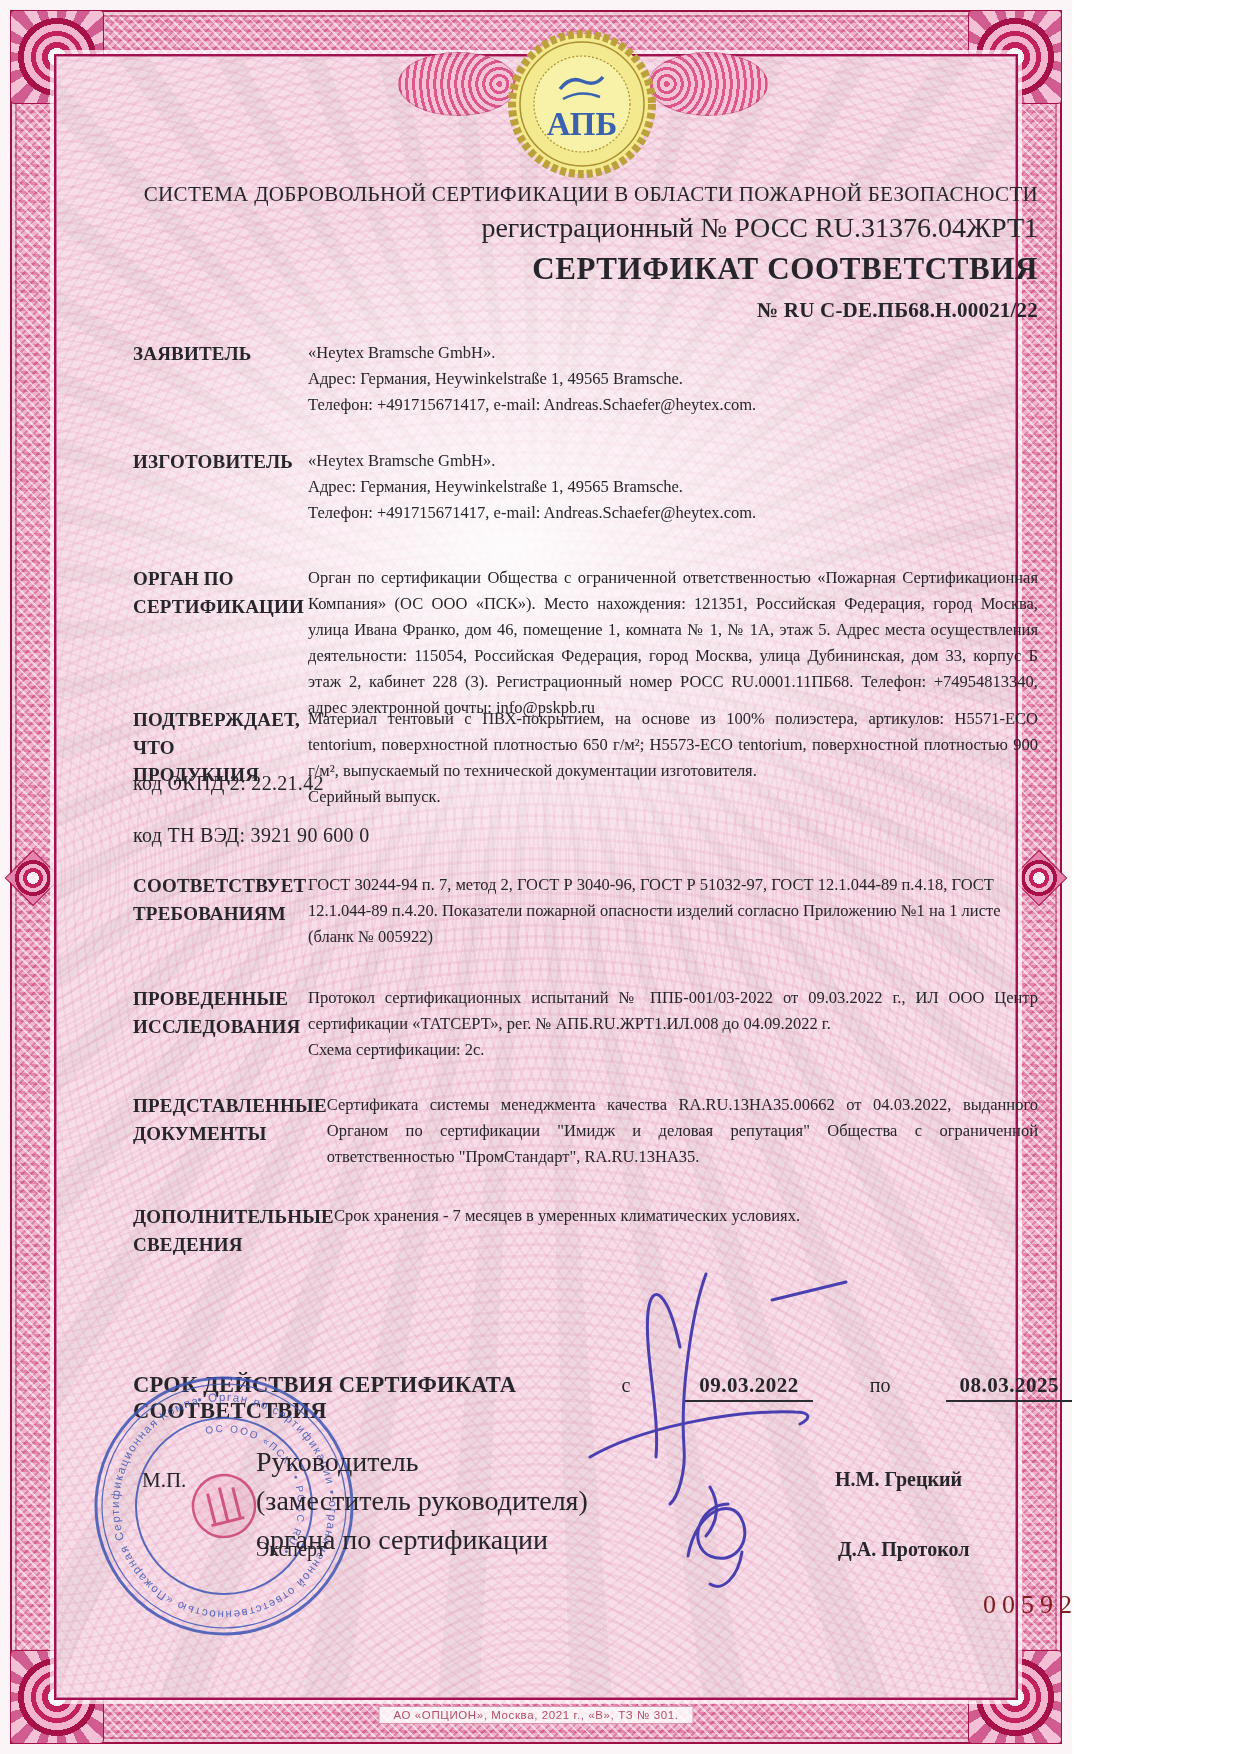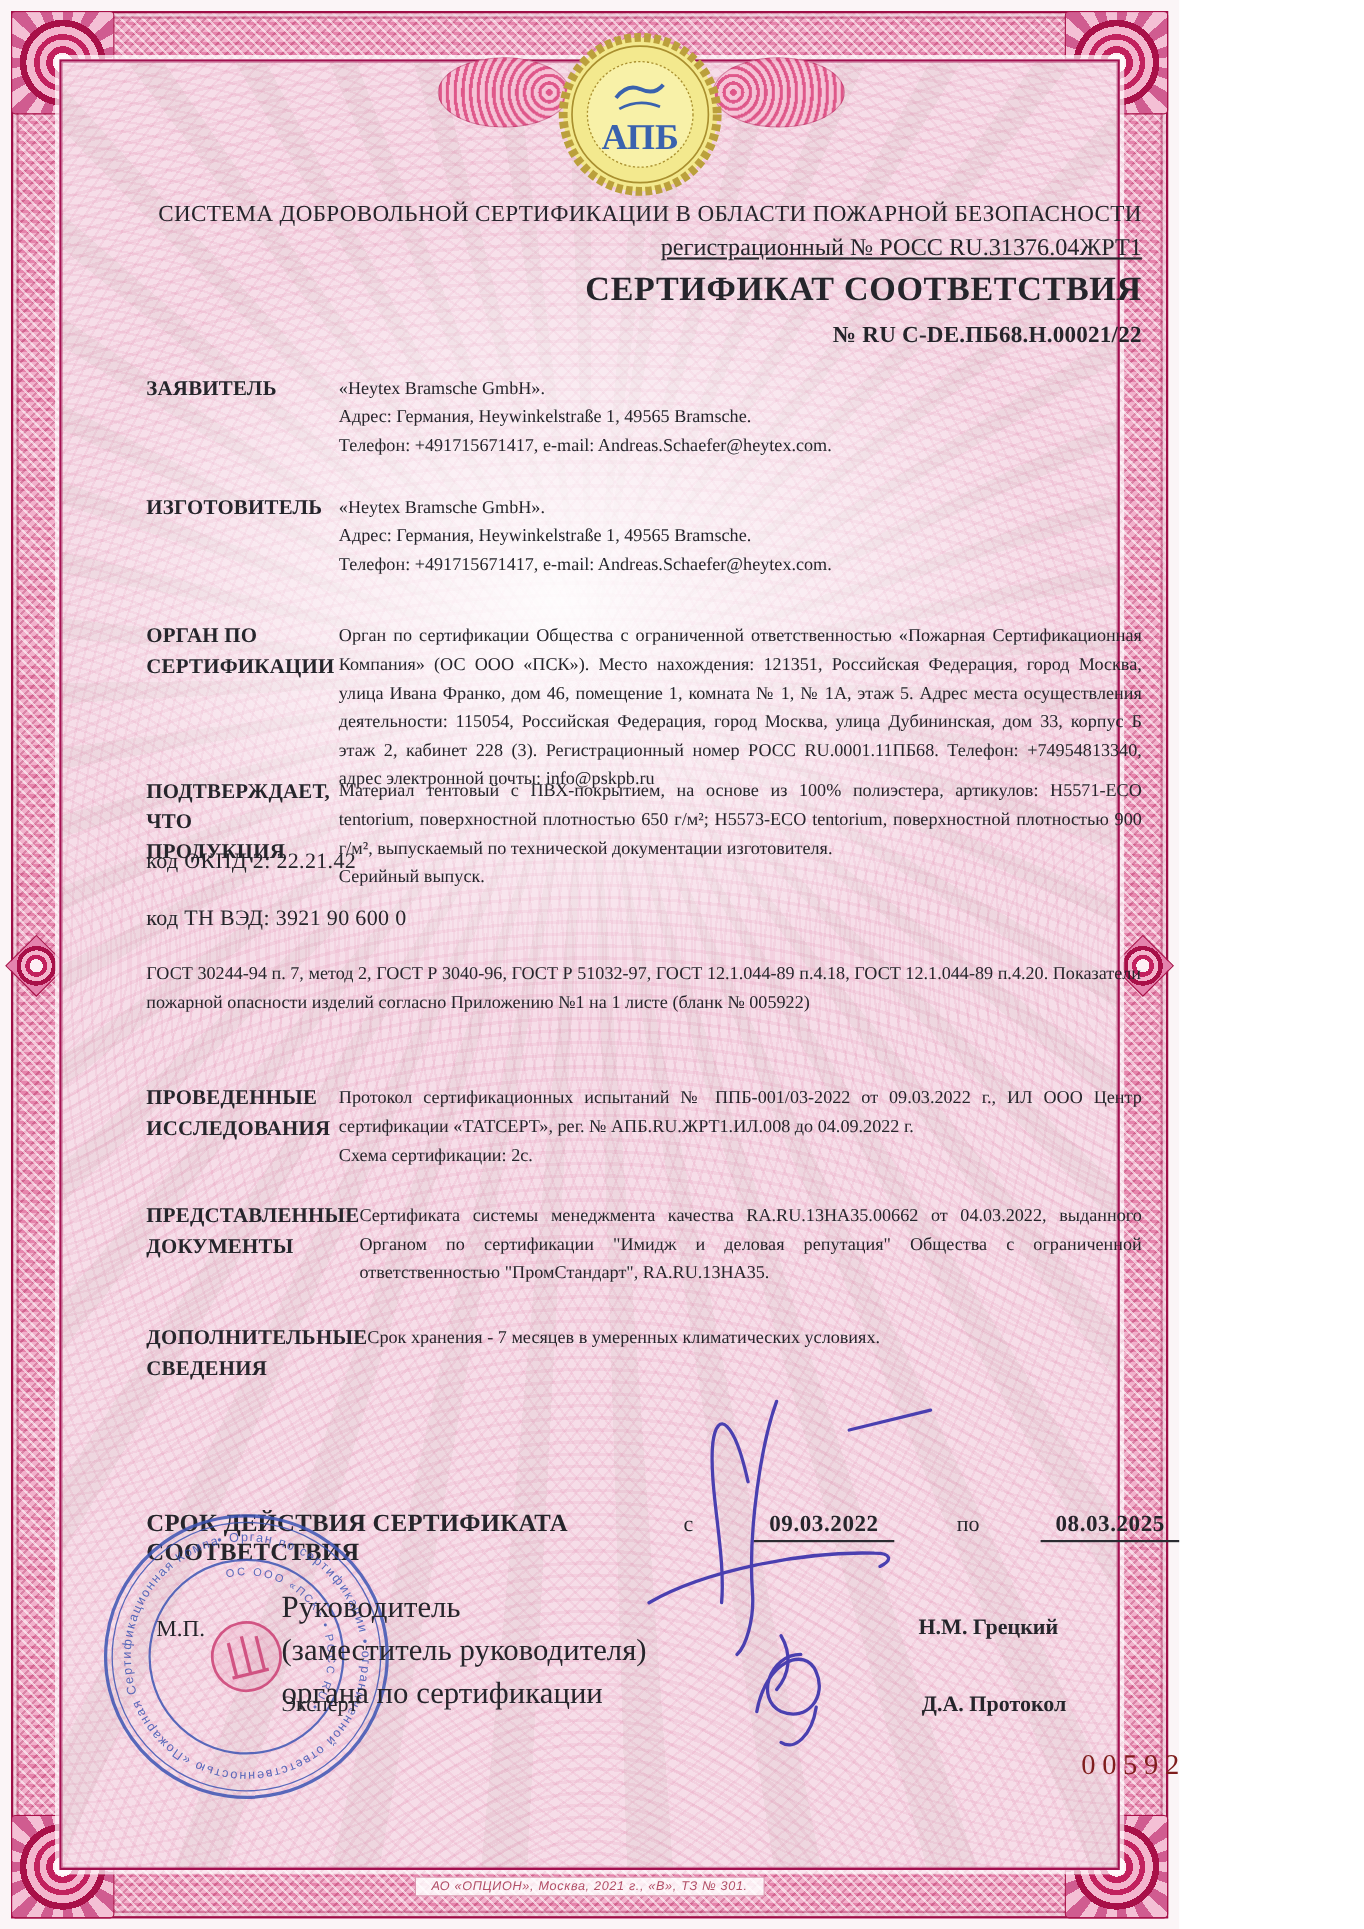--- a/index.html
+++ b/index.html
@@ -49,21 +49,21 @@
       #f6dde8;
   }
   
   .wing{position:absolute;height:62px;width:118px;border-radius:50%;opacity:.9;border:1px solid rgba(158,15,70,.4);}
   .wing.l{left:398px;top:52px;background:repeating-radial-gradient(circle at 85% 50%, #dd4b81 0 3px, #f6c3d7 3px 7px);}
   .wing.r{left:648px;top:52px;background:repeating-radial-gradient(circle at 15% 50%, #dd4b81 0 3px, #f6c3d7 3px 7px);}
   .logo{position:absolute;left:505px;top:27px;width:154px;height:154px;}
   
   .hdr{position:absolute;left:133px;top:182px;width:905px;text-align:right;}
   .hdr-line1{font-size:21px;letter-spacing:.3px;}
-  .hdr-line2{font-size:22px;margin-top:5px;text-decoration:underline;}
+  .hdr-line2{font-size:28px;margin-top:5px;}
   .hdr-title{font-size:31px;font-weight:bold;letter-spacing:.6px;margin-top:7px;}
   .hdr-num{font-size:21px;font-weight:bold;margin-top:11px;letter-spacing:.2px;}
   .sec{position:absolute;left:133px;width:905px;display:flex;}
   .sec-label{flex:0 0 175px;font-weight:bold;font-size:19px;line-height:1.45;white-space:pre-line;letter-spacing:.2px;}
   .sec-text{flex:1;font-size:16.5px;line-height:1.58;white-space:pre-line;}
   .just{text-align:justify;}
   .code-line{position:absolute;left:133px;width:905px;text-align:left;font-size:20px;letter-spacing:.3px;}
   .validity{position:absolute;left:133px;top:1372px;width:940px;display:flex;align-items:baseline;gap:31px;}
   .validity-label{font-size:22.5px;font-weight:bold;letter-spacing:.2px;}
   .validity-word{font-size:20px;margin-left:38px;}
@@ -78,21 +78,21 @@
   .sig{position:absolute;left:560px;top:1252px;width:330px;height:345px;}
   .serial{
     position:absolute;left:983px;top:1590px;
     font-family:Liberation Serif, serif;
     font-size:26px;letter-spacing:6px;color:#7f1d1d;
   }
   .imprint{
     position:absolute;left:50%;top:1706px;transform:translateX(-50%);
     font-family:"Liberation Sans","DejaVu Sans",sans-serif;
     font-size:11.5px;color:#b14e66;letter-spacing:.6px;white-space:nowrap;
-    background:rgba(255,255,255,.85);padding:2px 14px;border:1px solid rgba(168,16,72,.4);font-style:italic;
+    background:rgba(255,255,255,.85);padding:2px 14px;border:1px solid rgba(168,16,72,.4);
   }
 </style>
 </head>
 <body>
 
 <div class="page">
 
   <div class="band"></div>
   <div class="corner tl"></div>
   <div class="corner tr"></div>
@@ -144,20 +144,22 @@
     <div class="sec-label">ПОДТВЕРЖДАЕТ,
 ЧТО
 ПРОДУКЦИЯ</div>
     <div class="sec-text just">Материал тентовый с ПВХ-покрытием, на основе из 100% полиэстера, артикулов: Н5571-ECO tentorium, поверхностной плотностью 650 г/м²; Н5573-ECO tentorium, поверхностной плотностью 900 г/м², выпускаемый по технической документации изготовителя.
 Серийный выпуск.</div>
   </div>
   <div class="code-line" style="top:772px">код ОКПД 2: 22.21.42</div>
   <div class="code-line" style="top:824px">код ТН ВЭД: 3921 90 600 0</div>
 
   <div class="sec" style="top:872px">
+    <div class="sec-label">СООТВЕТСТВУЕТ
+ТРЕБОВАНИЯМ</div>
     <div class="sec-text">ГОСТ 30244-94 п. 7, метод 2, ГОСТ Р 3040-96, ГОСТ Р 51032-97, ГОСТ 12.1.044-89 п.4.18, ГОСТ 12.1.044-89 п.4.20. Показатели пожарной опасности изделий согласно Приложению №1 на 1 листе (бланк № 005922)</div>
   </div>
 
   <div class="sec" style="top:985px">
     <div class="sec-label">ПРОВЕДЕННЫЕ
 ИССЛЕДОВАНИЯ</div>
     <div class="sec-text just">Протокол сертификационных испытаний № ППБ-001/03-2022 от 09.03.2022 г., ИЛ ООО Центр сертификации «ТАТСЕРТ», рег. № АПБ.RU.ЖРТ1.ИЛ.008 до 04.09.2022 г.
 Схема сертификации: 2с.</div>
   </div>
 

